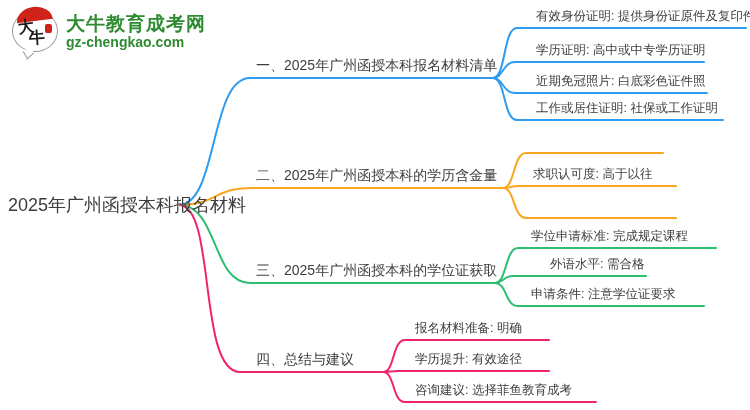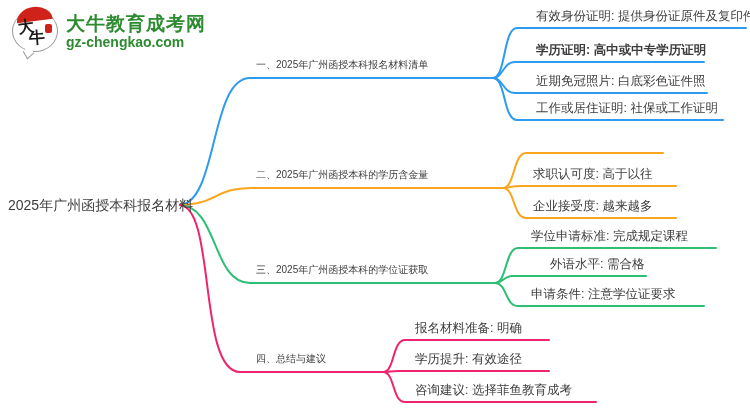--- a/index.html
+++ b/index.html
@@ -7,22 +7,22 @@
     width:750px;height:410px;position:relative;overflow:hidden;
     background:#ffffff;
     font-family:"Liberation Sans","DejaVu Sans",sans-serif;
   }
   .stage{position:absolute;inset:0;width:750px;height:410px;}
   svg.connectors{position:absolute;left:0;top:0;}
   .lbl{
     position:absolute;white-space:nowrap;color:var(--text-color,#3d3d3d);
     line-height:16px;
   }
-  .root-lbl{font-size:14px;}
-  .branch-lbl{font-size:10px;}
+  .root-lbl{font-size:18px;}
+  .branch-lbl{font-size:14px;}
   .leaf-lbl{font-size:12.5px;}
 
   
   .logo{position:absolute;left:12px;top:10px;display:flex;align-items:center;gap:8px;}
   .logo-bubble{
     position:relative;width:44px;height:40px;background:#fff;
     border:1.5px solid #9a9a9a;border-radius:50%;
   }
   .logo-hat{
     position:absolute;top:-4px;left:3px;width:36px;height:14px;
@@ -92,27 +92,26 @@
     <div class="logo-text">
       <div class="logo-title">大牛教育成考网</div>
       <div class="logo-domain">gz-chengkao.com</div>
     </div>
   </div>
 
   <div class="lbl root-lbl" style="left:8px;top:197px;">2025年广州函授本科报名材料</div>
 
   <div class="lbl branch-lbl" style="left:256px;top:57px;">一、2025年广州函授本科报名材料清单</div>
   <div class="lbl leaf-lbl" style="left:536px;top:8px;">有效身份证明: 提供身份证原件及复印件</div>
-  <div class="lbl leaf-lbl" style="left:536px;top:42px;font-weight:bold;">学历证明: 高中或中专学历证明</div>
+  <div class="lbl leaf-lbl" style="left:536px;top:42px;">学历证明: 高中或中专学历证明</div>
   <div class="lbl leaf-lbl" style="left:536px;top:73px;text-align:right;">近期免冠照片: 白底彩色证件照</div>
   <div class="lbl leaf-lbl" style="left:536px;top:100px;">工作或居住证明: 社保或工作证明</div>
 
   <div class="lbl branch-lbl" style="left:256px;top:167px;">二、2025年广州函授本科的学历含金量</div>
   <div class="lbl leaf-lbl" style="left:533px;top:166px;">求职认可度: 高于以往</div>
-  <div class="lbl leaf-lbl" style="left:533px;top:198px;">企业接受度: 越来越多</div>
 
   <div class="lbl branch-lbl" style="left:256px;top:262px;">三、2025年广州函授本科的学位证获取</div>
   <div class="lbl leaf-lbl" style="left:531px;top:228px;">学位申请标准: 完成规定课程</div>
   <div class="lbl leaf-lbl" style="left:531px;top:256px;margin-left:19px;">外语水平: 需合格</div>
   <div class="lbl leaf-lbl" style="left:531px;top:286px;">申请条件: 注意学位证要求</div>
 
   <div class="lbl branch-lbl" style="left:256px;top:351px;">四、总结与建议</div>
   <div class="lbl leaf-lbl" style="left:415px;top:320px;">报名材料准备: 明确</div>
   <div class="lbl leaf-lbl" style="left:415px;top:351px;">学历提升: 有效途径</div>
   <div class="lbl leaf-lbl" style="left:415px;top:382px;">咨询建议: 选择菲鱼教育成考</div>

